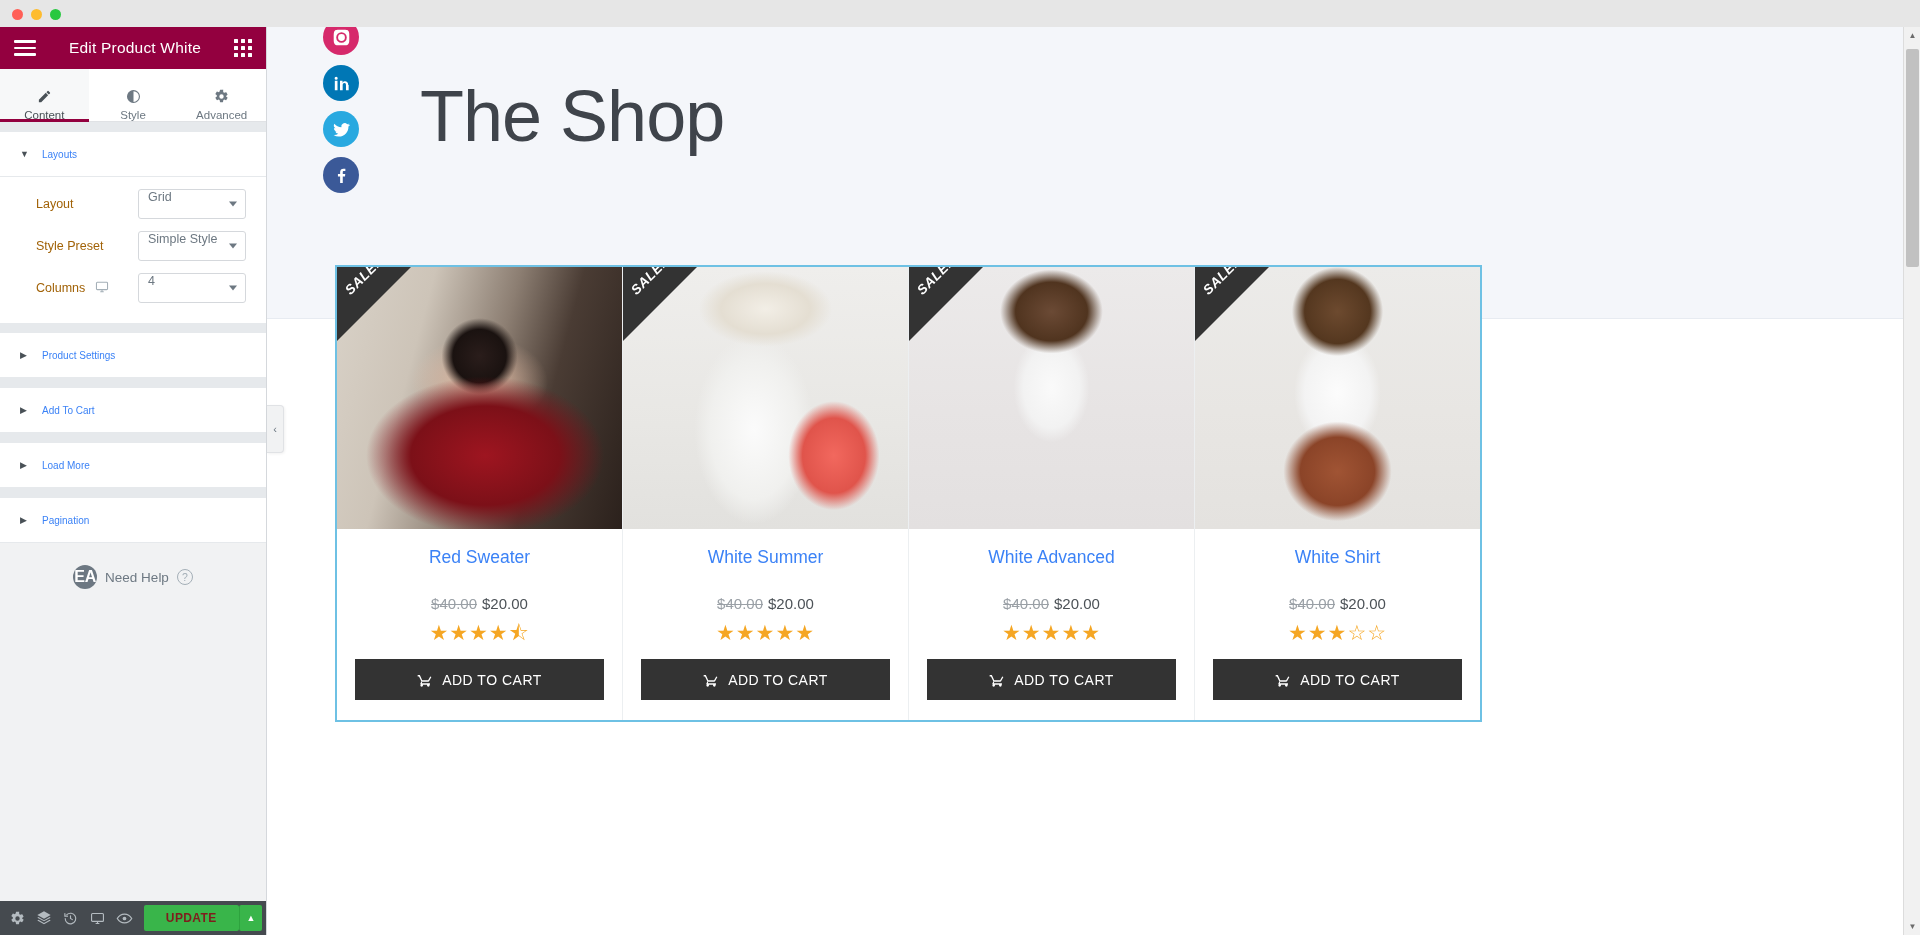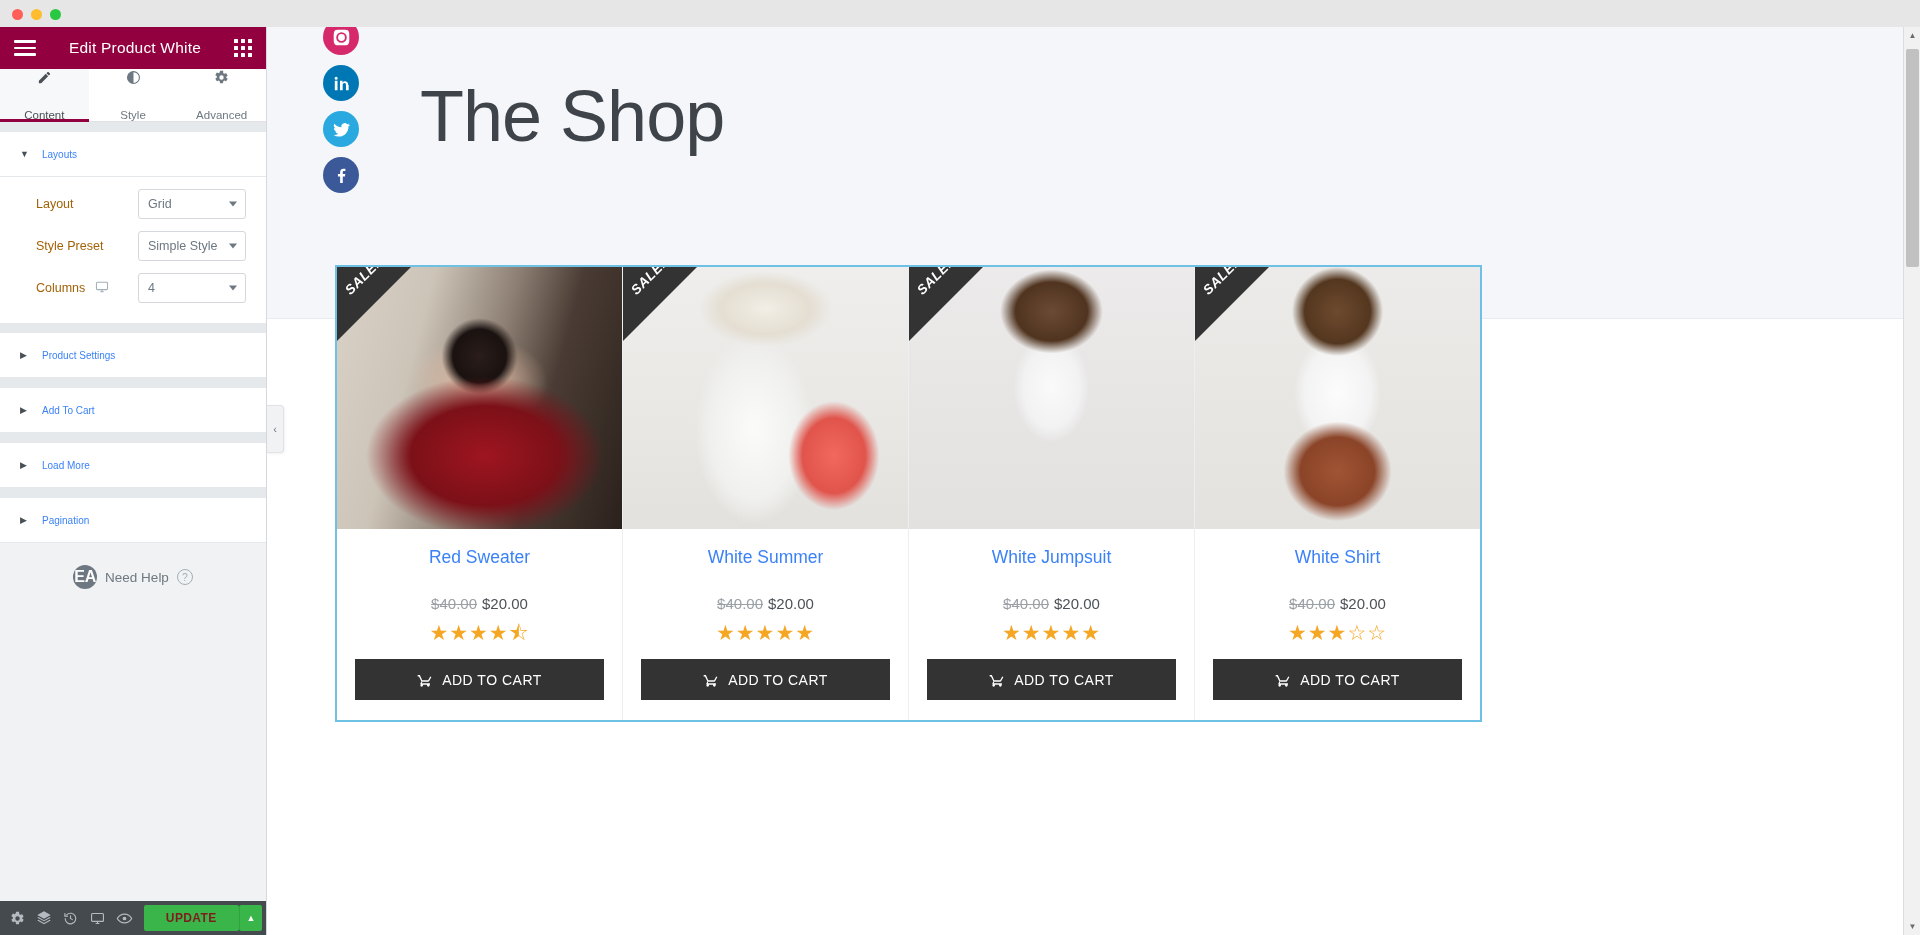--- a/index.html
+++ b/index.html
@@ -46,21 +46,21 @@
     display: grid; grid-template-columns: repeat(3,1fr); grid-template-rows: repeat(3,1fr);
     gap: 2.4px; cursor: pointer;
   }
   .grid-icon span { background: #fff; border-radius: .5px; }
 
   
   .tabs { display: flex; background: #fff; height: 53px; flex: 0 0 53px;
           border-bottom: 1px solid #e0e2e5; }
   .tab {
     flex: 1; display: flex; flex-direction: column; align-items: center;
-    justify-content: space-between; gap: 4px; cursor: pointer;
+    justify-content: flex-end; gap: 4px; cursor: pointer;
     color: #6d7882; font-size: 11.5px; position: relative;
     background: #fff;
   }
   .tab.active { background: #f7f8f9; color: #495157; }
   .tab.active::after {
     content: ""; position: absolute; left: 0; right: 0; bottom: -1px;
     height: 3px; background: #93003f;
   }
   .tab .ticon { height: 17px; display: flex; align-items: center; font-size: 15px; }
 
@@ -76,21 +76,21 @@
   .section-gap { height: 10px; background: #e6e9ec; }
 
   .controls { background: #fff; padding: 6px 0 14px 0; }
   .ctl-row { display: flex; align-items: center; padding: 6px 20px; height: 42px; }
   .ctl-label { font-size: 12.5px; color: #a16207; flex: 1; display: flex;
                align-items: center; gap: 10px; margin-left: 16px; }
   .monitor-ico { color: #a4afb7; font-size: 13px; }
   .select {
     position: relative; width: 108px; height: 30px;
     border: 1px solid #d5d8dc; border-radius: 3px; background: #fff;
-    display: flex; align-items: center; padding: 0 22px 0 9px;
+    display: flex; padding: 0 22px 0 9px;
     font-size: 12.5px; color: #6d7882; cursor: pointer;
   }
   .select .arrow {
     position: absolute; right: 8px; top: 50%; transform: translateY(-50%);
     width: 0; height: 0; border-left: 4.5px solid transparent;
     border-right: 4.5px solid transparent; border-top: 5.5px solid #6d7882;
   }
 
   .need-help {
     display: flex; align-items: center; justify-content: center; gap: 8px;
@@ -315,21 +315,21 @@
       <div class="pcard">
         <div class="pthumb">
           <div class="photo" style="background:
                radial-gradient(ellipse 18% 16% at 50% 17%, #6b4a35 0%, #50341f 70%, rgba(80,52,31,0) 100%),
                radial-gradient(ellipse 14% 22% at 50% 46%, #fafafa 0%, #f2f2f2 70%, rgba(242,242,242,0) 95%),
                linear-gradient(180deg, #eceaea 0%, #e7e4e4 55%, #e3e0e0 100%);"></div>
           <div class="sale-ribbon"></div>
           <div class="sale-text">SALE!</div>
         </div>
         <div class="pinfo">
-          <div class="pname">White Jumpsuit</div>
+          <div class="pname">White Advanced</div>
           <div class="pprice">
             <span class="old">$40.00</span><span>$20.00</span>
           </div>
           <div class="stars">★★★★★</div>
         </div>
         <div class="cart-btn">
           <svg viewBox="0 0 24 24">
               <path d="M7 18a2 2 0 1 0 0 4 2 2 0 0 0 0-4zm10 0a2 2 0 1 0 0 4 2 2 0 0 0 0-4zM7.2 14.6h9.5c.7 0 1.3-.4 1.6-1l3.3-6-1.7-1-3.2 5.9H7.8L4.3 4.6H1v2h2l3.6 7.6-1.4 2.5c-.5 1 .2 2.3 1.4 2.3h12.8v-2H7.2l.6-1.1z"></path>
             </svg>
           <span>ADD TO CART</span>

